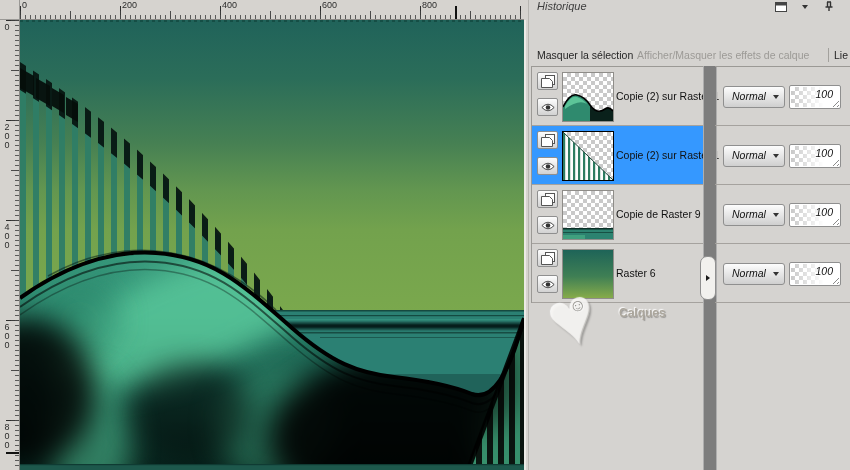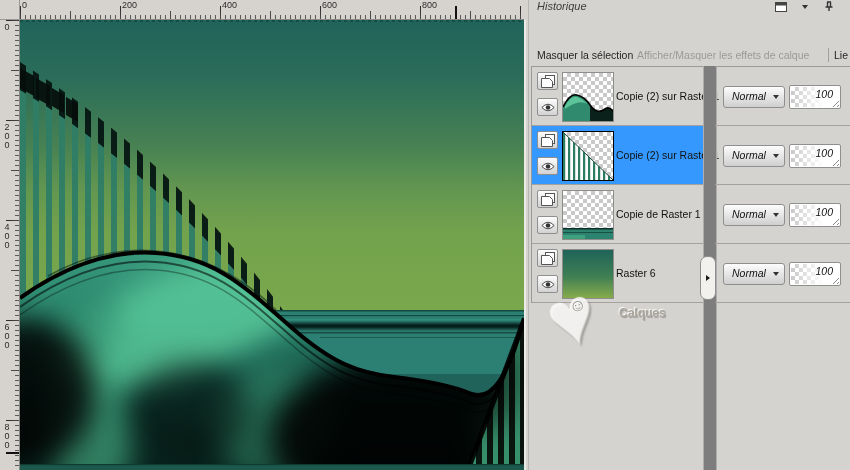--- a/index.html
+++ b/index.html
@@ -316,21 +316,21 @@
             </svg>
         </span>
         <span class="thumb">
           <svg width="50" height="48" viewBox="0 0 50 48">
             <rect x="0" y="37" width="50" height="11" fill="#2c8370"></rect>
             <rect x="0" y="37" width="50" height="1.5" fill="#0c2f27"></rect>
             <rect x="0" y="41" width="50" height="1" fill="#0c2f27" opacity=".6"></rect>
             <rect x="0" y="44" width="22" height="4" fill="#45a782" opacity=".8"></rect>
           </svg>
         </span>
-        <span class="rlabel">Copie de Raster 1</span>
+        <span class="rlabel">Copie de Raster 9</span>
       </div>
 
       <div class="row">
         <span class="mini-btn pages-btn">
           <svg width="14" height="13" viewBox="0 0 14 13">
               <rect x="4.5" y="0.5" width="9" height="9" fill="#fff" stroke="#555"></rect>
               <path d="M0.5,3.5 h8 l3,3 v6 h-11 Z" fill="#fff" stroke="#555"></path>
             </svg>
         </span>
         <span class="mini-btn eye-btn">

